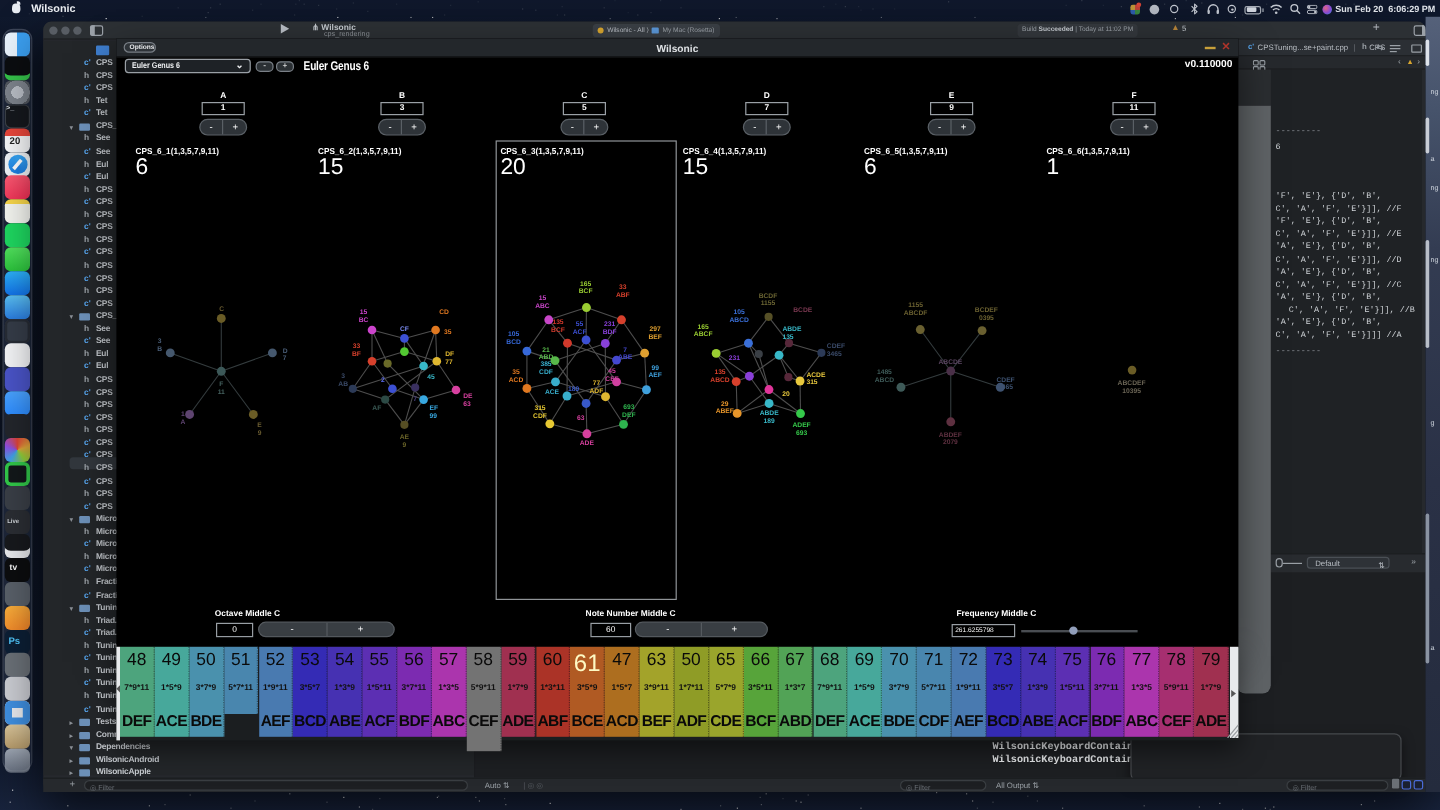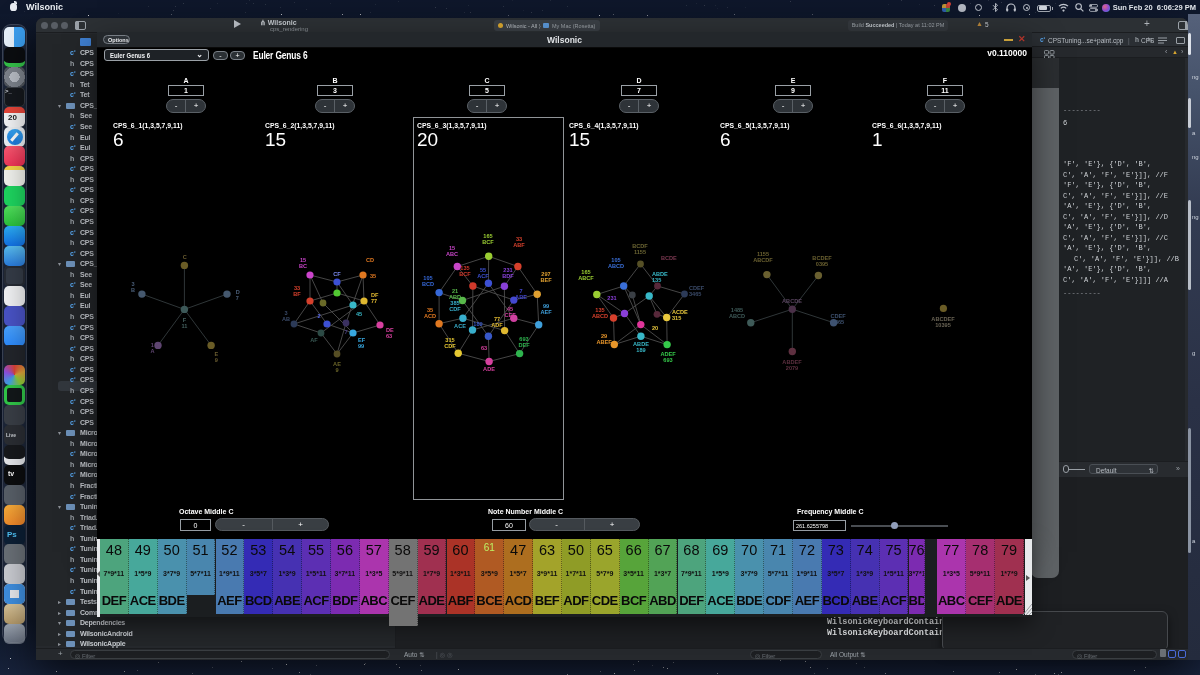--- a/index.html
+++ b/index.html
@@ -710,21 +710,21 @@
       <div style="position:absolute;left:0;top:3px;width:100%;text-align:center;font-size:14.5px;color:#0a0a0a;">59</div>
       <div style="position:absolute;left:0;top:31px;width:100%;text-align:center;font-size:7px;font-weight:bold;color:#111;">1*7*9</div>
       <div style="position:absolute;left:0;top:54px;width:100%;text-align:center;font-size:13px;font-weight:bold;color:#0a0a0a;letter-spacing:-0.5px;">ADE</div>
     </div>
     <div class="abs" style="left:349.50px;top:0;width:28.88px;height:75px;background:#AB3327;border-right:1px dotted rgba(15,15,15,0.45);overflow:hidden;">
       <div style="position:absolute;left:0;top:3px;width:100%;text-align:center;font-size:14.5px;color:#0a0a0a;">60</div>
       <div style="position:absolute;left:0;top:31px;width:100%;text-align:center;font-size:7px;font-weight:bold;color:#111;">1*3*11</div>
       <div style="position:absolute;left:0;top:54px;width:100%;text-align:center;font-size:13px;font-weight:bold;color:#0a0a0a;letter-spacing:-0.5px;">ABF</div>
     </div>
     <div class="abs" style="left:378.38px;top:0;width:28.88px;height:75px;background:#B05A23;border-right:1px dotted rgba(15,15,15,0.45);overflow:hidden;">
-      <div style="position:absolute;left:0;top:3px;width:100%;text-align:center;font-size:10px;color:#bef264;">61</div>
+      <div style="position:absolute;left:0;top:3px;width:100%;text-align:center;font-size:20px;color:#fef9c3;">61</div>
       <div style="position:absolute;left:0;top:31px;width:100%;text-align:center;font-size:7px;font-weight:bold;color:#111;">3*5*9</div>
       <div style="position:absolute;left:0;top:54px;width:100%;text-align:center;font-size:13px;font-weight:bold;color:#0a0a0a;letter-spacing:-0.5px;">BCE</div>
     </div>
     <div class="abs" style="left:407.25px;top:0;width:28.88px;height:75px;background:#AD6E1F;border-right:1px dotted rgba(15,15,15,0.45);overflow:hidden;">
       <div style="position:absolute;left:0;top:3px;width:100%;text-align:center;font-size:14.5px;color:#0a0a0a;">47</div>
       <div style="position:absolute;left:0;top:31px;width:100%;text-align:center;font-size:7px;font-weight:bold;color:#111;">1*5*7</div>
       <div style="position:absolute;left:0;top:54px;width:100%;text-align:center;font-size:13px;font-weight:bold;color:#0a0a0a;letter-spacing:-0.5px;">ACD</div>
     </div>
     <div class="abs" style="left:436.12px;top:0;width:28.88px;height:75px;background:#A3A32A;border-right:1px dotted rgba(15,15,15,0.45);overflow:hidden;">
       <div style="position:absolute;left:0;top:3px;width:100%;text-align:center;font-size:14.5px;color:#0a0a0a;">63</div>
@@ -784,21 +784,21 @@
     <div class="abs" style="left:753.75px;top:0;width:28.88px;height:75px;background:#4631B2;border-right:1px dotted rgba(15,15,15,0.45);overflow:hidden;">
       <div style="position:absolute;left:0;top:3px;width:100%;text-align:center;font-size:14.5px;color:#0a0a0a;">74</div>
       <div style="position:absolute;left:0;top:31px;width:100%;text-align:center;font-size:7px;font-weight:bold;color:#111;">1*3*9</div>
       <div style="position:absolute;left:0;top:54px;width:100%;text-align:center;font-size:13px;font-weight:bold;color:#0a0a0a;letter-spacing:-0.5px;">ABE</div>
     </div>
     <div class="abs" style="left:782.62px;top:0;width:28.88px;height:75px;background:#5C2FB3;border-right:1px dotted rgba(15,15,15,0.45);overflow:hidden;">
       <div style="position:absolute;left:0;top:3px;width:100%;text-align:center;font-size:14.5px;color:#0a0a0a;">75</div>
       <div style="position:absolute;left:0;top:31px;width:100%;text-align:center;font-size:7px;font-weight:bold;color:#111;">1*5*11</div>
       <div style="position:absolute;left:0;top:54px;width:100%;text-align:center;font-size:13px;font-weight:bold;color:#0a0a0a;letter-spacing:-0.5px;">ACF</div>
     </div>
-    <div class="abs" style="left:811.50px;top:0;width:16px;height:75px;background:#7C2BB1;border-right:1px dotted rgba(15,15,15,0.45);overflow:hidden;">
+    <div class="abs" style="left:811.50px;top:0;width:28px;height:75px;background:#7C2BB1;border-right:1px dotted rgba(15,15,15,0.45);overflow:hidden;">
       <div style="position:absolute;left:0;top:3px;width:100%;text-align:center;font-size:14.5px;color:#0a0a0a;">76</div>
       <div style="position:absolute;left:0;top:31px;width:100%;text-align:center;font-size:7px;font-weight:bold;color:#111;">3*7*11</div>
       <div style="position:absolute;left:0;top:54px;width:100%;text-align:center;font-size:13px;font-weight:bold;color:#0a0a0a;letter-spacing:-0.5px;">BDF</div>
     </div>
     <div class="abs" style="left:840.38px;top:0;width:28.88px;height:75px;background:#AB35AD;border-right:1px dotted rgba(15,15,15,0.45);overflow:hidden;">
       <div style="position:absolute;left:0;top:3px;width:100%;text-align:center;font-size:14.5px;color:#0a0a0a;">77</div>
       <div style="position:absolute;left:0;top:31px;width:100%;text-align:center;font-size:7px;font-weight:bold;color:#111;">1*3*5</div>
       <div style="position:absolute;left:0;top:54px;width:100%;text-align:center;font-size:13px;font-weight:bold;color:#0a0a0a;letter-spacing:-0.5px;">ABC</div>
     </div>
     <div class="abs" style="left:869.25px;top:0;width:28.88px;height:75px;background:#A62F70;border-right:1px dotted rgba(15,15,15,0.45);overflow:hidden;">

